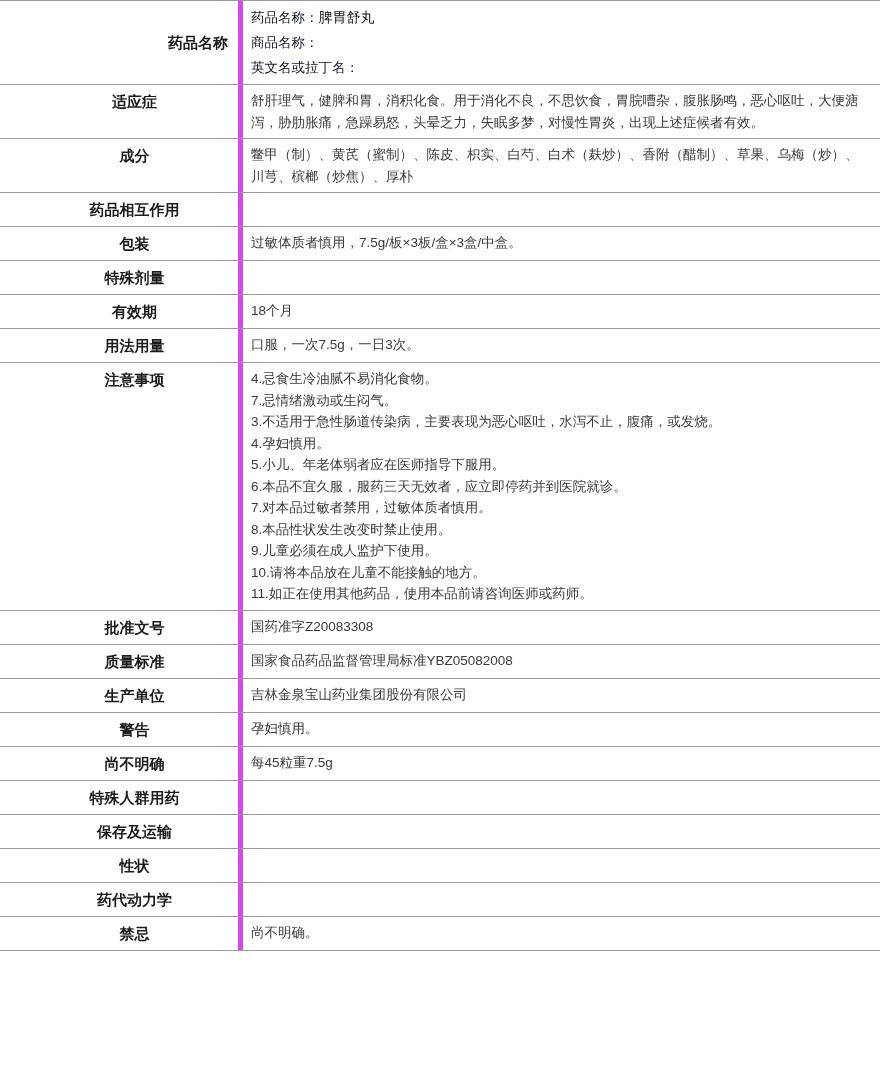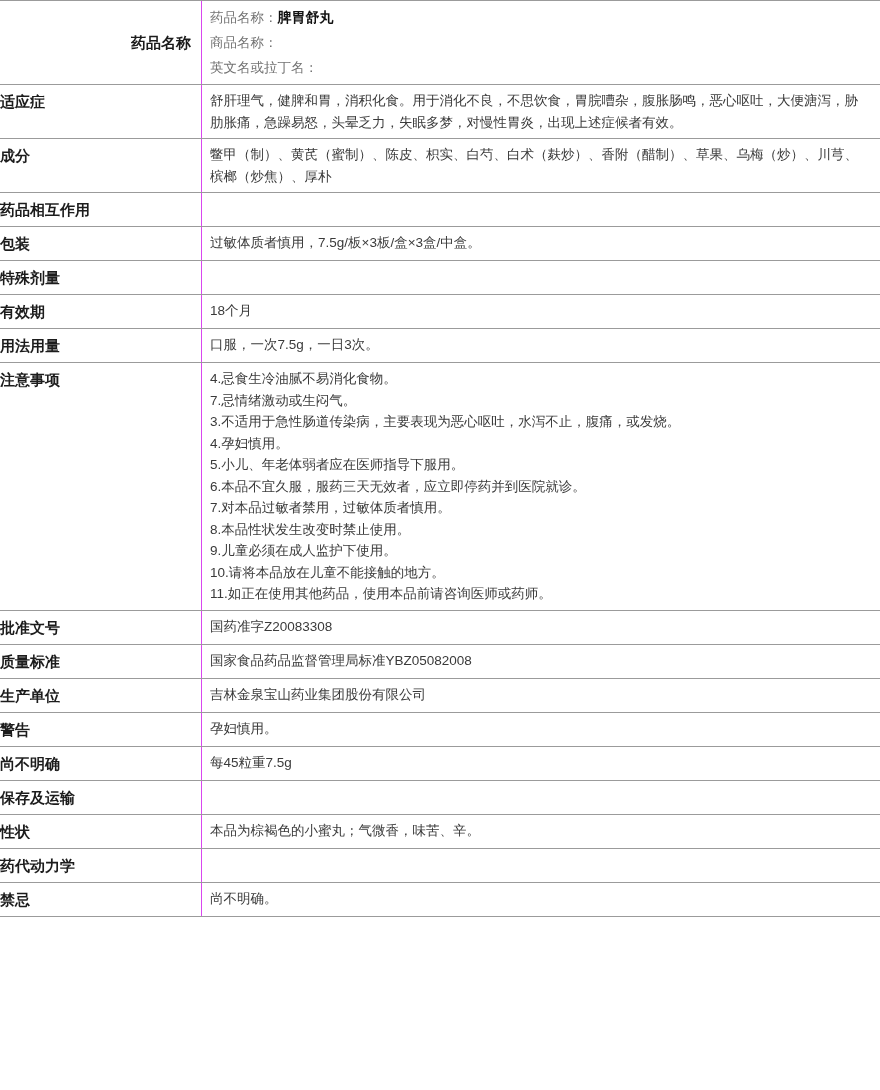--- a/index.html
+++ b/index.html
@@ -20,26 +20,27 @@
   }
   .row {
     display: flex;
     border-bottom: 1px solid #9b9b9b;
   }
   .label-cell {
     width: 202px;
     flex: 0 0 202px;
     box-sizing: border-box;
     padding: 6px 10px 6px 0;
-    text-align: left;
+    text-align: center;
     font-weight: bold;
     font-size: 15px;
     line-height: 21px;
     color: #1c1c1c;
-    border-right: 1px solid #d946ef;
+    border-right: 5px solid #d946ef;
+    margin-left: 41px;
   }
   .content-cell {
     flex: 1 1 auto;
     box-sizing: border-box;
     padding: 5px 14px 5px 8px;
     font-size: 13.5px;
     line-height: 21.5px;
     color: #3a3a3a;
     min-height: 21.5px;
   }
@@ -54,25 +55,25 @@
   }
   .name-row .content-cell {
     padding-top: 4px;
     padding-bottom: 4px;
   }
   .name-line {
     line-height: 25px;
     font-size: 13.5px;
   }
   .field-label {
-    color: #737373;
+    color: #0f172a;
   }
   .field-value {
     color: #111111;
-    font-weight: bold;
+    font-weight: normal;
     font-size: 14px;
   }
 </style>
 </head>
 <body>
 
 <div class="drug-table">
   <div class="row name-row">
     <div class="label-cell">药品名称</div>
     <div class="content-cell">
@@ -174,30 +175,33 @@
   </div>
 
 
   <div class="row">
     <div class="label-cell">尚不明确</div>
     <div class="content-cell">
         <div class="text-line">每45粒重7.5g</div>
       </div>
   </div>
 
+  <div class="row">
+    <div class="label-cell">特殊人群用药</div>
+    <div class="content-cell">
+        <div class="text-line"></div>
+      </div>
+  </div>
 
   <div class="row">
     <div class="label-cell">保存及运输</div>
   </div>
 
   <div class="row">
     <div class="label-cell">性状</div>
-    <div class="content-cell">
-        <div class="text-line">本品为棕褐色的小蜜丸；气微香，味苦、辛。</div>
-      </div>
   </div>
 
   <div class="row">
     <div class="label-cell">药代动力学</div>
     <div class="content-cell">
         <div class="text-line"></div>
       </div>
   </div>
 
   <div class="row">

